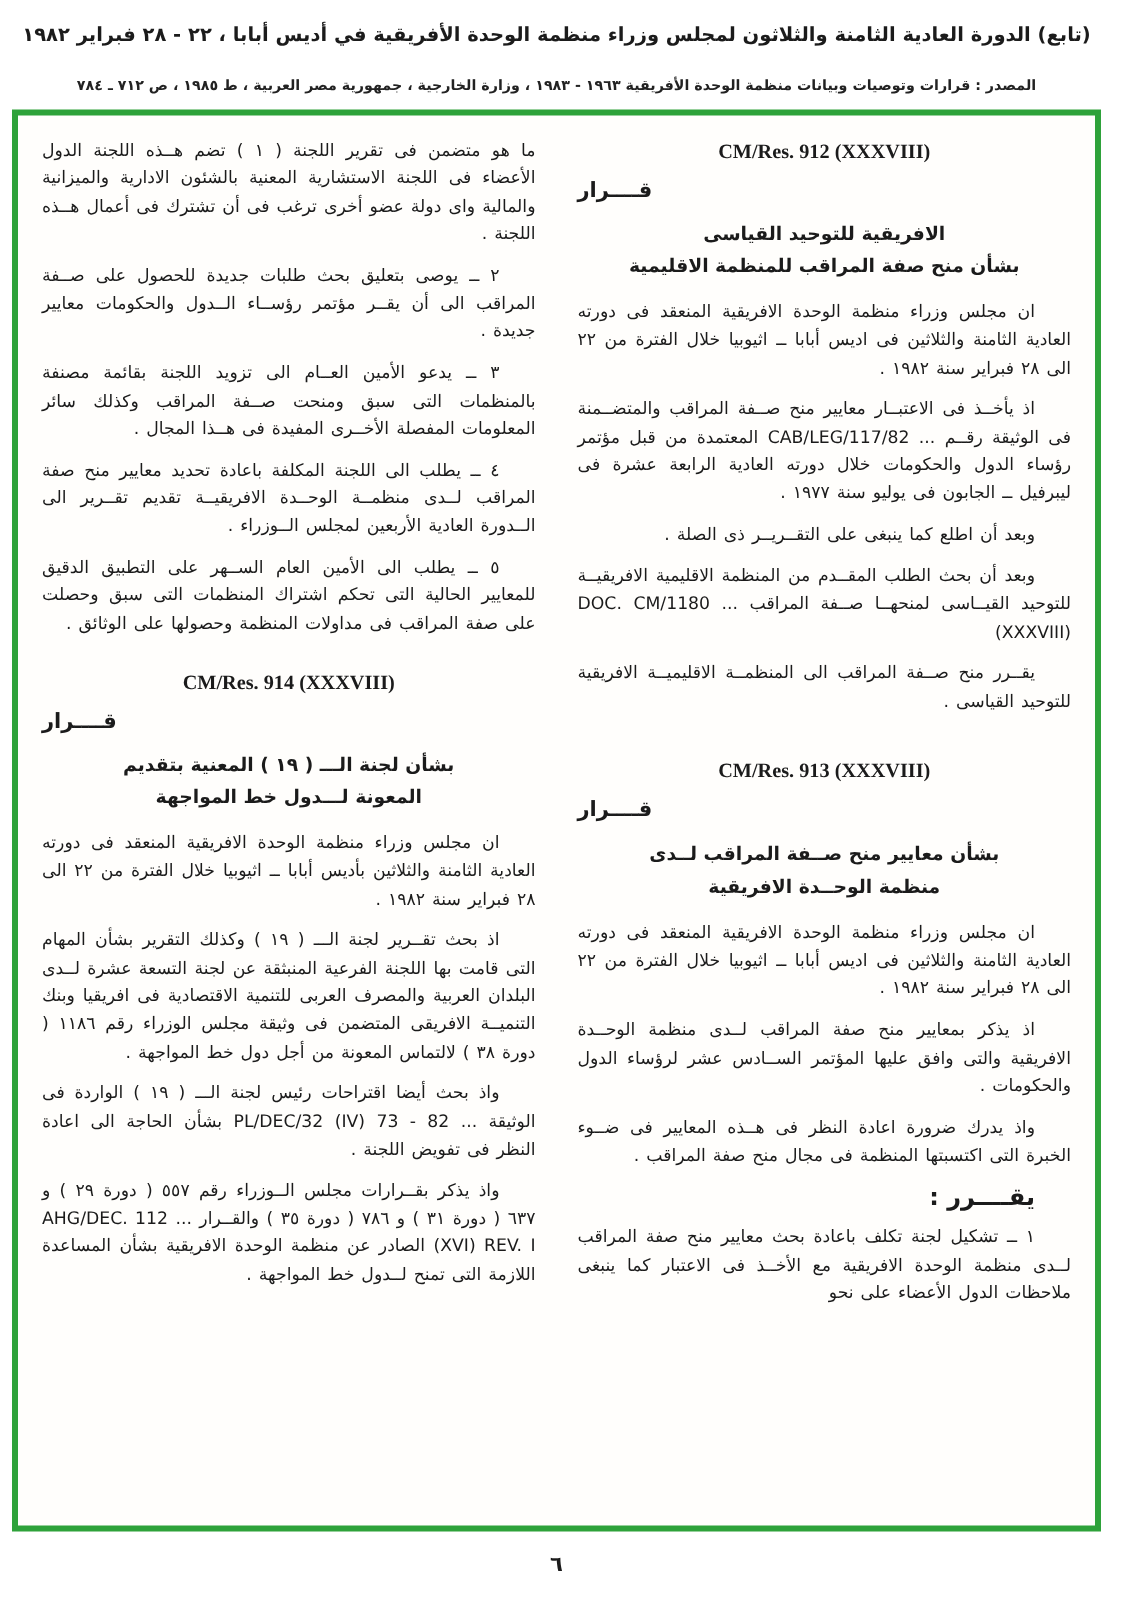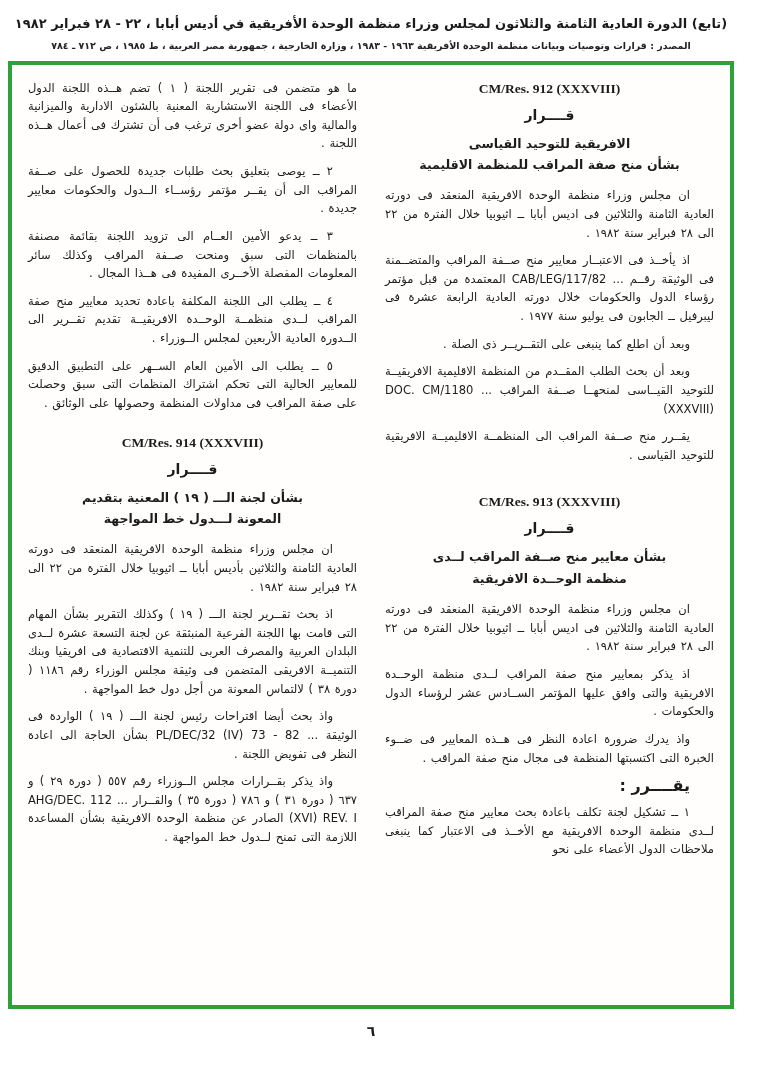--- a/index.html
+++ b/index.html
@@ -16,21 +16,21 @@
     direction: rtl;
     padding: 14px 20px 0 4px;
     position: relative;
     overflow: hidden;
   }
   .doc-header { text-align: center; }
   .hdr-line1 {
     font-size: 13px; font-weight: bold; line-height: 1.5;
   }
   .hdr-line2 {
-    font-size: 9.5px; font-weight: bold; margin-top: 6px; color: #222;
+    font-size: 9.5px; font-weight: bold; margin-top: 18px; color: #222;
   }
   .green-box {
     border: 4px solid var(--frame-color);
     margin: 10px 4px 0 4px;
     height: 948px;
     padding: 14px 16px 0 16px;
     overflow: hidden;
     background: #fffefc;
   }
   .columns {
@@ -46,21 +46,21 @@
     text-align: center;
     font-family: "Liberation Serif", serif;
     font-weight: bold;
     font-size: 13.5px;
     margin: 2px 0 10px 0;
     white-space: nowrap;
   }
   .gap-top-lg { margin-top: 30px; }
   .gap-top-md { margin-top: 22px; }
   .res-word {
-    text-align: center;
+    text-align: left;
     font-size: 14px; font-weight: bold;
     letter-spacing: 2px;
     margin: 4px 0 10px 0;
   }
   .res-sub {
     text-align: center;
     font-size: 12.5px; font-weight: bold;
     line-height: 1.75;
     margin-bottom: 10px;
   }

